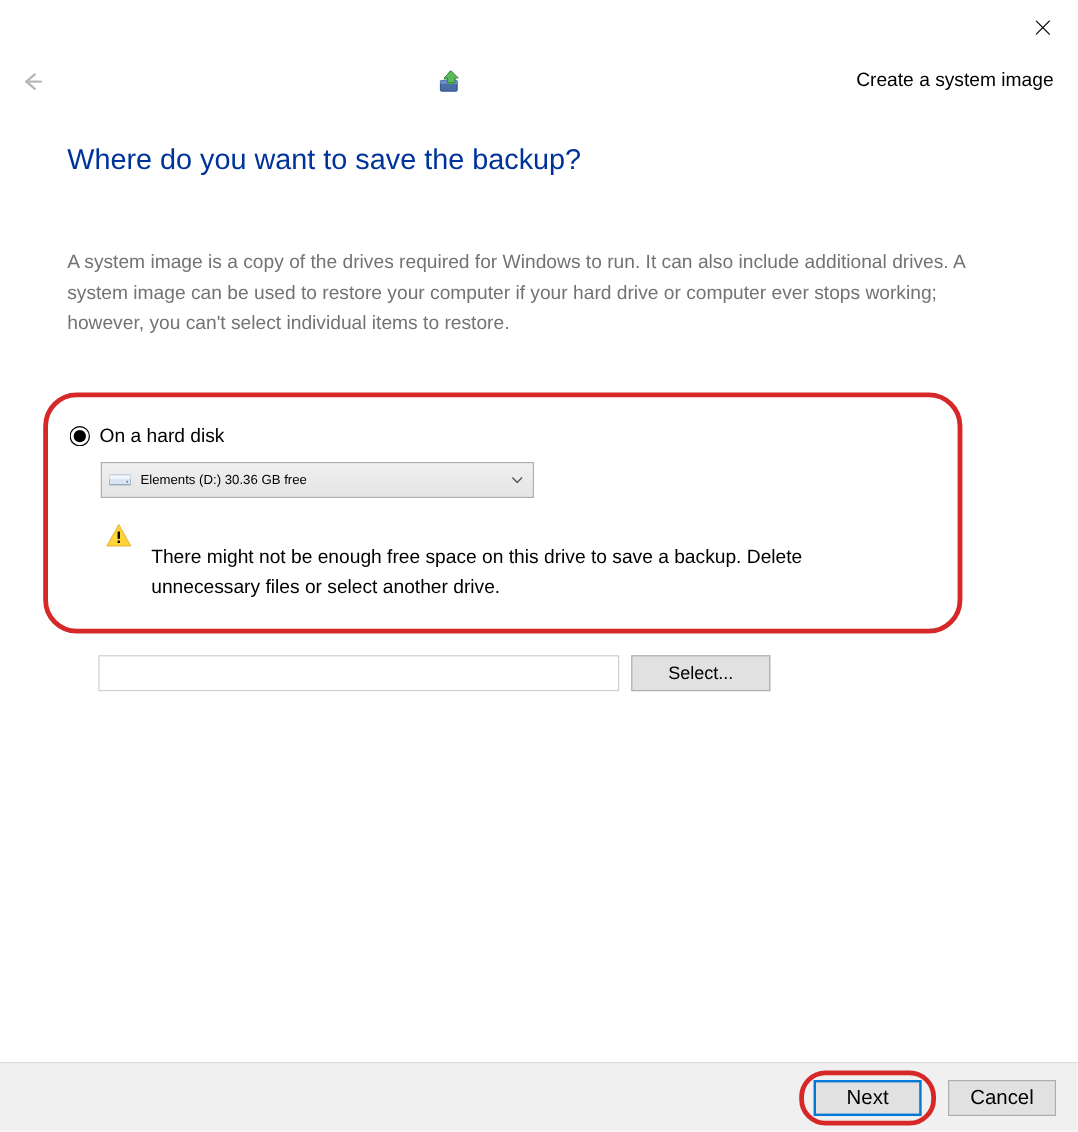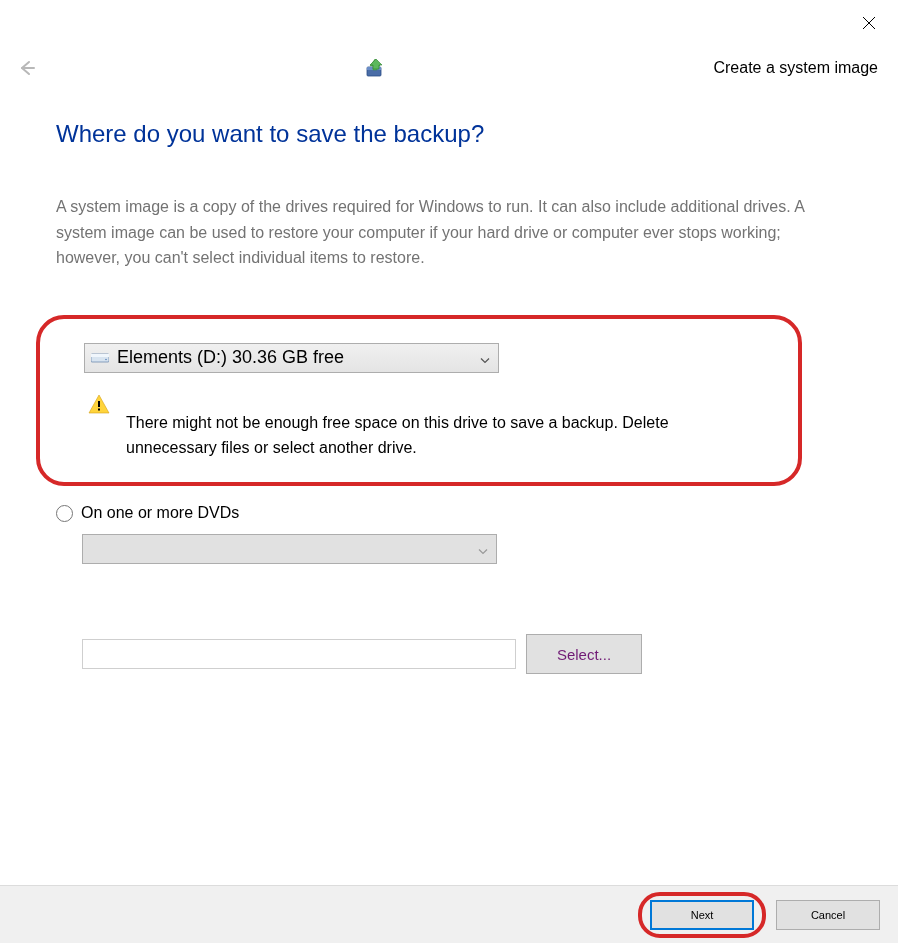--- a/index.html
+++ b/index.html
@@ -72,21 +72,21 @@
     .content {
       position: absolute;
       top: 120px;
       left: 56px;
       right: 56px;
     }
     .page-heading {
       font-size: 24px;
       font-weight: 400;
       color: #003399;
-      margin-bottom: 46px;
+      margin-bottom: 58px;
     }
     .description {
       font-size: 16px;
       line-height: 1.6;
       color: #737373;
       margin-bottom: 44px;
       max-width: 760px;
     }
     .highlight-box {
       border: 4px solid #d62828;
@@ -109,30 +109,30 @@
     .radio-input {
       width: 17px;
       height: 17px;
       cursor: pointer;
       accent-color: #000;
     }
     .option-body {
       padding-left: 26px;
     }
     .dropdown {
-      width: 415px;
+      width: 361px;
       height: 30px;
       background: linear-gradient(#f0f0f0, #e4e4e4);
       border: 1px solid #adadad;
       display: flex;
       align-items: center;
       padding: 0 6px;
       position: relative;
       cursor: pointer;
-      font-size: 18px;
+      font-size: 11px;
     }
     .dropdown .drive-icon {
       width: 18px;
       height: 14px;
       margin-right: 8px;
       display: flex;
       align-items: center;
       justify-content: center;
     }
     .dropdown .dd-chevron {
@@ -180,45 +180,45 @@
     .text-input {
       width: 434px;
       height: 30px;
       border: 1px solid #cfcfcf;
       padding: 0 6px;
       font-size: 15px;
       background: #fff;
     }
     .select-btn {
       width: 116px;
-      height: 40px;
+      height: 30px;
       background: #e1e1e1;
       border: 1px solid #adadad;
-      color: #701a75;
+      color: #000000;
       font-size: 15px;
       cursor: default;
     }
     .footer {
       position: absolute;
       bottom: 0;
       left: 0;
       right: 0;
       height: 58px;
       background: #f0f0f0;
       border-top: 1px solid #dcdcdc;
       display: flex;
       align-items: center;
       justify-content: flex-end;
       padding-right: 18px;
       gap: 10px;
     }
     .footer-btn {
-      width: 104px;
+      width: 90px;
       height: 30px;
-      font-size: 11px;
+      font-size: 17px;
       background: #e1e1e1;
       border: 1px solid #adadad;
       cursor: pointer;
     }
     .footer-btn.primary {
       border: 2px solid #0078d7;
       background: #e1e1e1;
     }
     .next-highlight {
       border: 4px solid #d62828;
@@ -258,20 +258,24 @@
   </div>
   <span class="header-title">Create a system image</span>
 </div>
 
 <div class="content">
   <h1 class="page-heading">Where do you want to save the backup?</h1>
   <p class="description">A system image is a copy of the drives required for Windows to run. It can also include additional drives. A system image can be used to restore your computer if your hard drive or computer ever stops working; however, you can't select individual items to restore.</p>
 
   <div class="highlight-box">
     <div class="option-group" style="margin-bottom:0;">
+      <label class="radio-row">
+        <input type="radio" class="radio-input" name="dest" checked="" style="">
+        <span>On a hard disk</span>
+      </label>
       <div class="option-body">
         <div class="dropdown">
           <span class="drive-icon">
             <svg width="18" height="12" viewBox="0 0 18 12">
               <rect x="0" y="2" width="18" height="8" rx="1" fill="#d8e4f0" stroke="#6080a8" stroke-width="0.7"></rect>
               <rect x="0" y="2" width="18" height="3" fill="#f0f6fc"></rect>
               <circle cx="15" cy="7.5" r="0.8" fill="#5a82b8"></circle>
             </svg>
           </span>
           <span>Elements (D:)  30.36 GB free</span>
@@ -288,36 +292,20 @@
               <rect x="10" y="7" width="2" height="6" fill="#000"></rect>
               <rect x="10" y="14.5" width="2" height="2" fill="#000"></rect>
             </svg>
           </span>
           <span class="warning-text">There might not be enough free space on this drive to save a backup. Delete unnecessary files or select another drive.</span>
         </div>
       </div>
     </div>
   </div>
 
-  <div class="option-group option-dvd">
-    <label class="radio-row">
-      <input type="radio" class="radio-input" name="dest" style="">
-      <span>On one or more DVDs</span>
-    </label>
-    <div class="option-body">
-      <div class="dropdown disabled">
-        <span></span>
-        <span class="dd-chevron">
-          <svg width="10" height="6" viewBox="0 0 10 6">
-            <path d="M1 1 L5 5 L9 1" stroke="#999" stroke-width="1.2" fill="none"></path>
-          </svg>
-        </span>
-      </div>
-    </div>
-  </div>
 
   <div class="option-group option-network">
     <div class="option-body network-row">
       <input type="text" class="text-input" disabled="" value="" style="">
       <button class="select-btn" disabled="">Select...</button>
     </div>
   </div>
 </div>
 
 <div class="footer">

